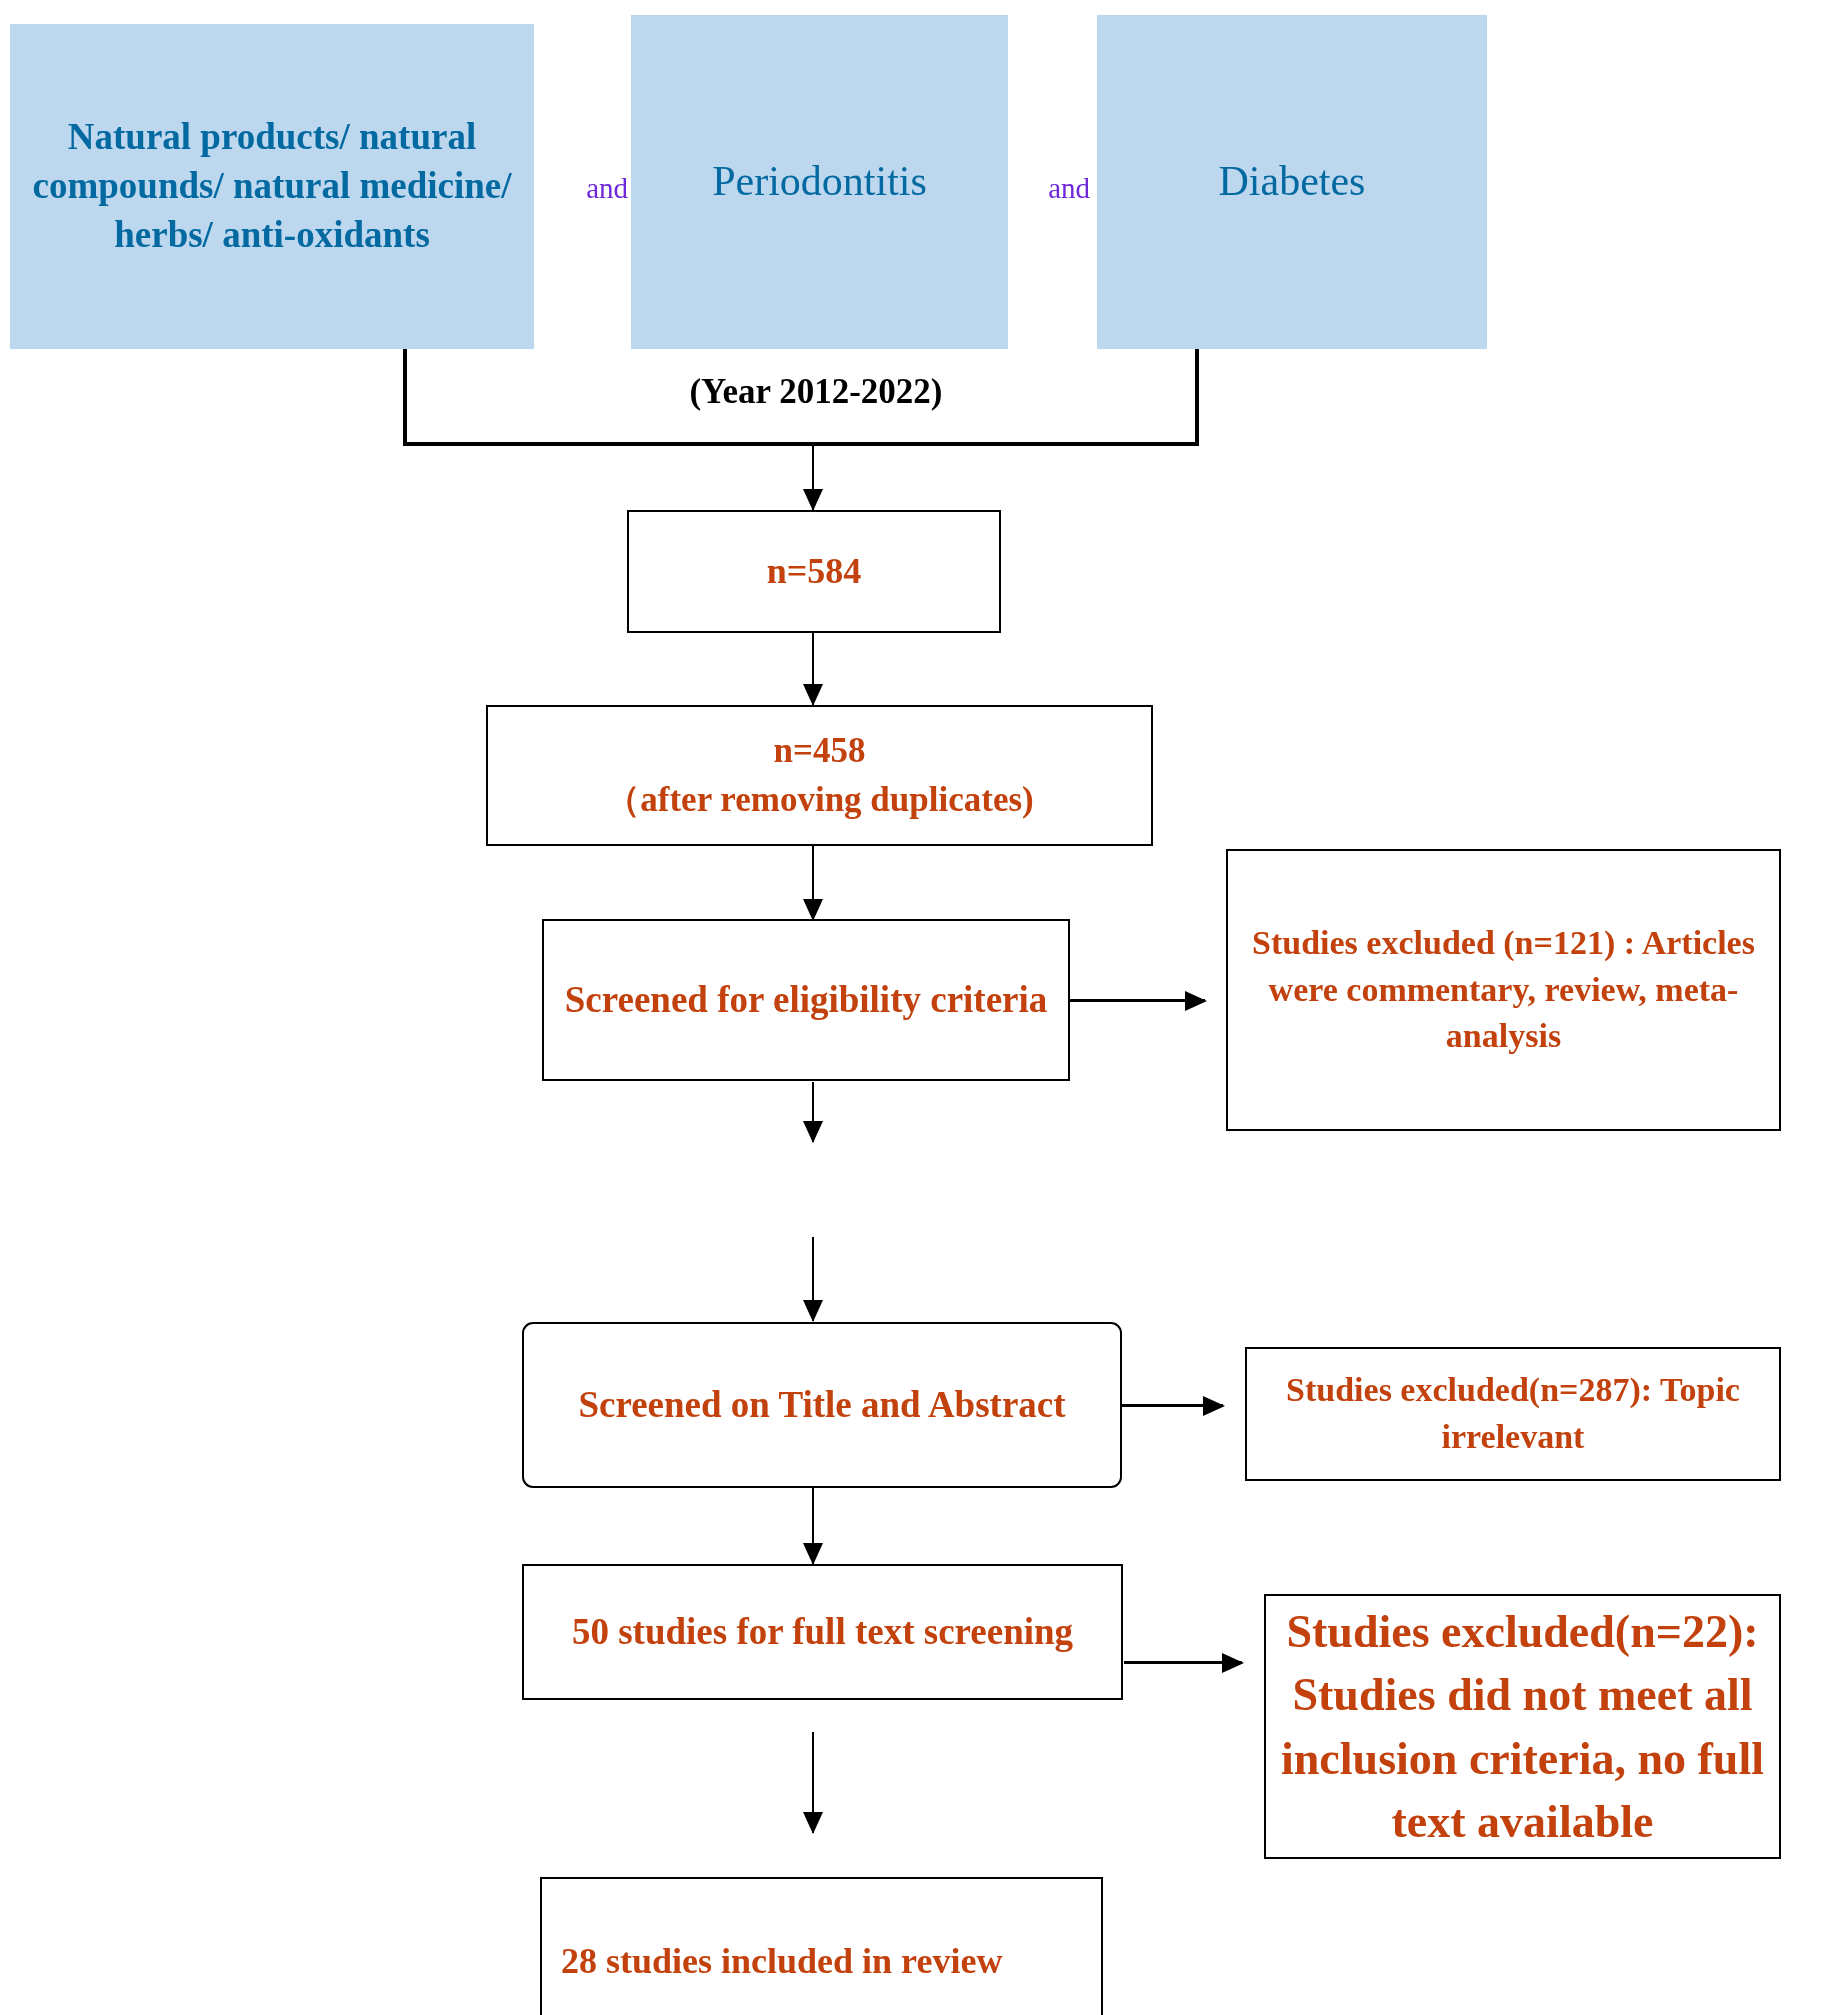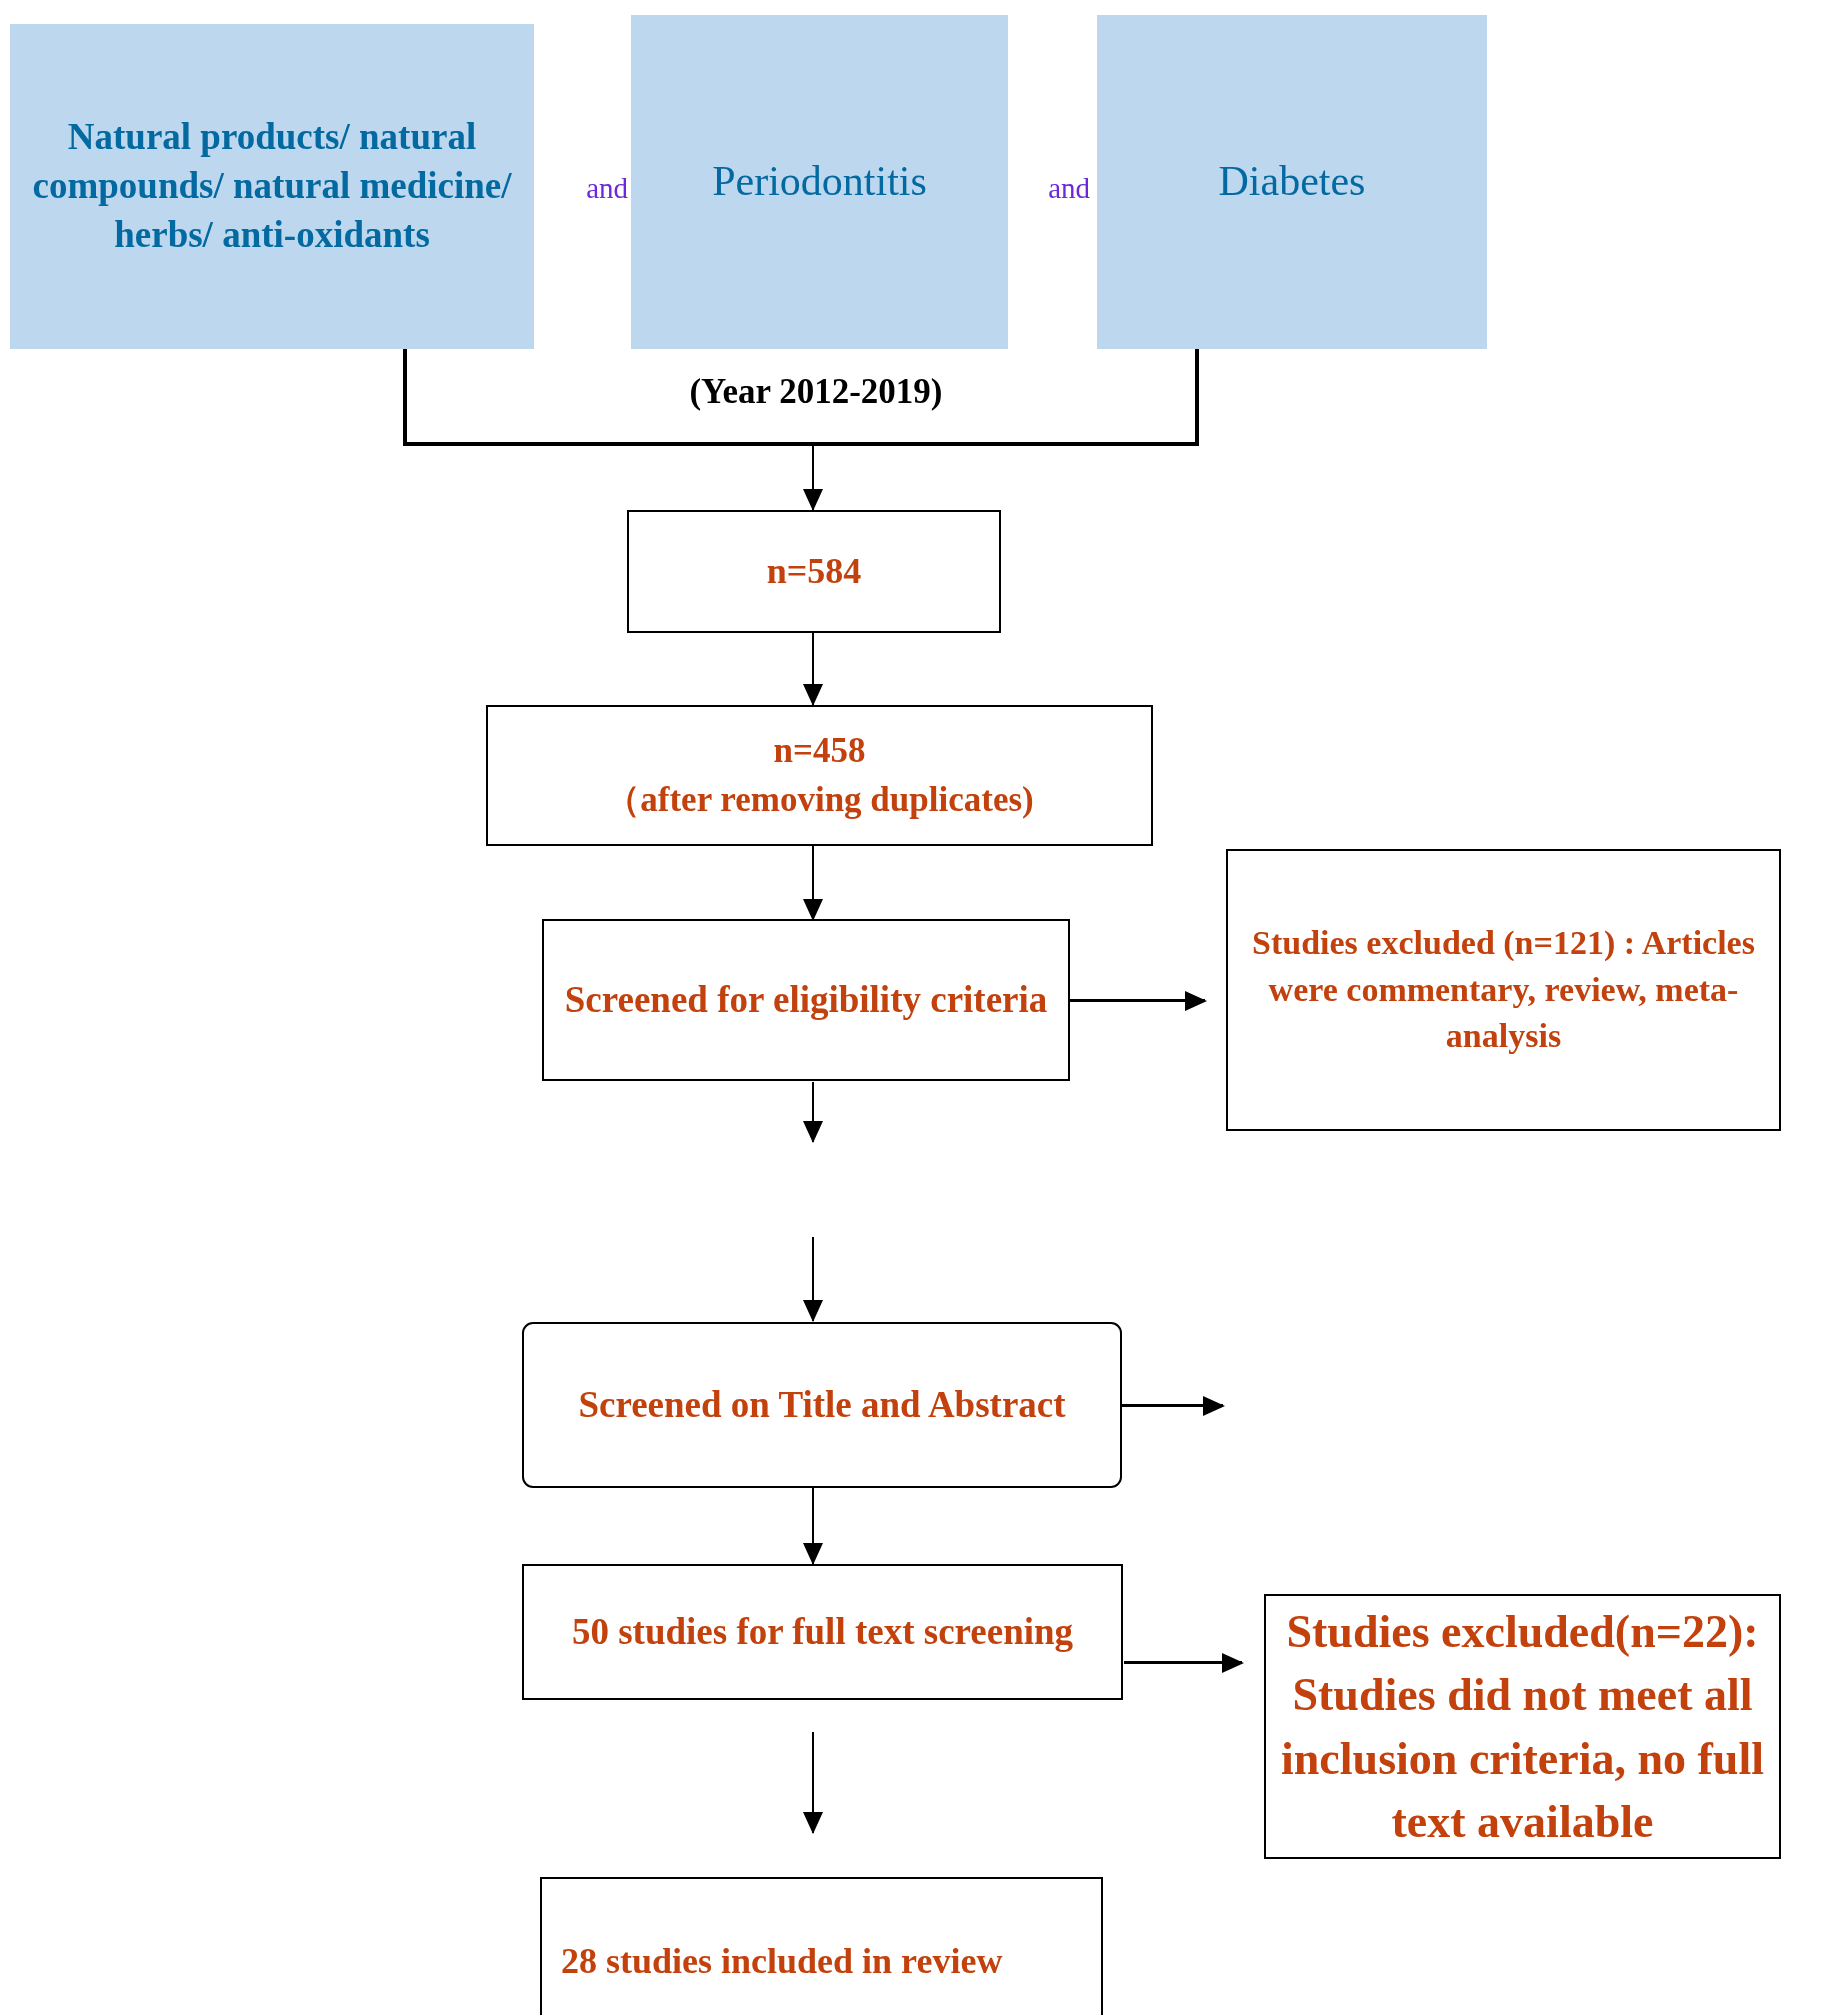--- a/index.html
+++ b/index.html
@@ -148,21 +148,21 @@
 
   <div class="conj conj-2">and</div>
 
   <div class="kwbox kw-3">
     <span>Diabetes</span>
   </div>
 
   <div class="brk-v left"></div>
   <div class="brk-v right"></div>
   <div class="brk-h bottom"></div>
-  <div class="yearlabel">(Year 2012-2019)</div>
+  <div class="yearlabel">(Year 2012-2022)</div>
 
   <div class="arrow-v a1"></div>
   <div class="arrow-v a2"></div>
   <div class="arrow-v a3"></div>
   <div class="arrow-v a4"></div>
   <div class="arrow-v a5"></div>
   <div class="arrow-v a6"></div>
   <div class="arrow-v a7"></div>
 
   <div class="arrow-h h1"></div>
@@ -192,19 +192,22 @@
   </div>
 
   <div class="pbox b-incl leftal">
     <span>28 studies included in review</span>
   </div>
 
   <div class="pbox b-ex121 tight">
     <span>Studies excluded (n=121) : Articles were commentary, review, meta-analysis</span>
   </div>
 
+  <div class="pbox b-ex287 tight">
+    <span>Studies excluded(n=287): Topic irrelevant</span>
+  </div>
 
   <div class="pbox b-ex22 tight">
     <span>Studies excluded(n=22): Studies did not meet all inclusion criteria, no full text available</span>
   </div>
 
 </div>
 
 
 </body></html>

